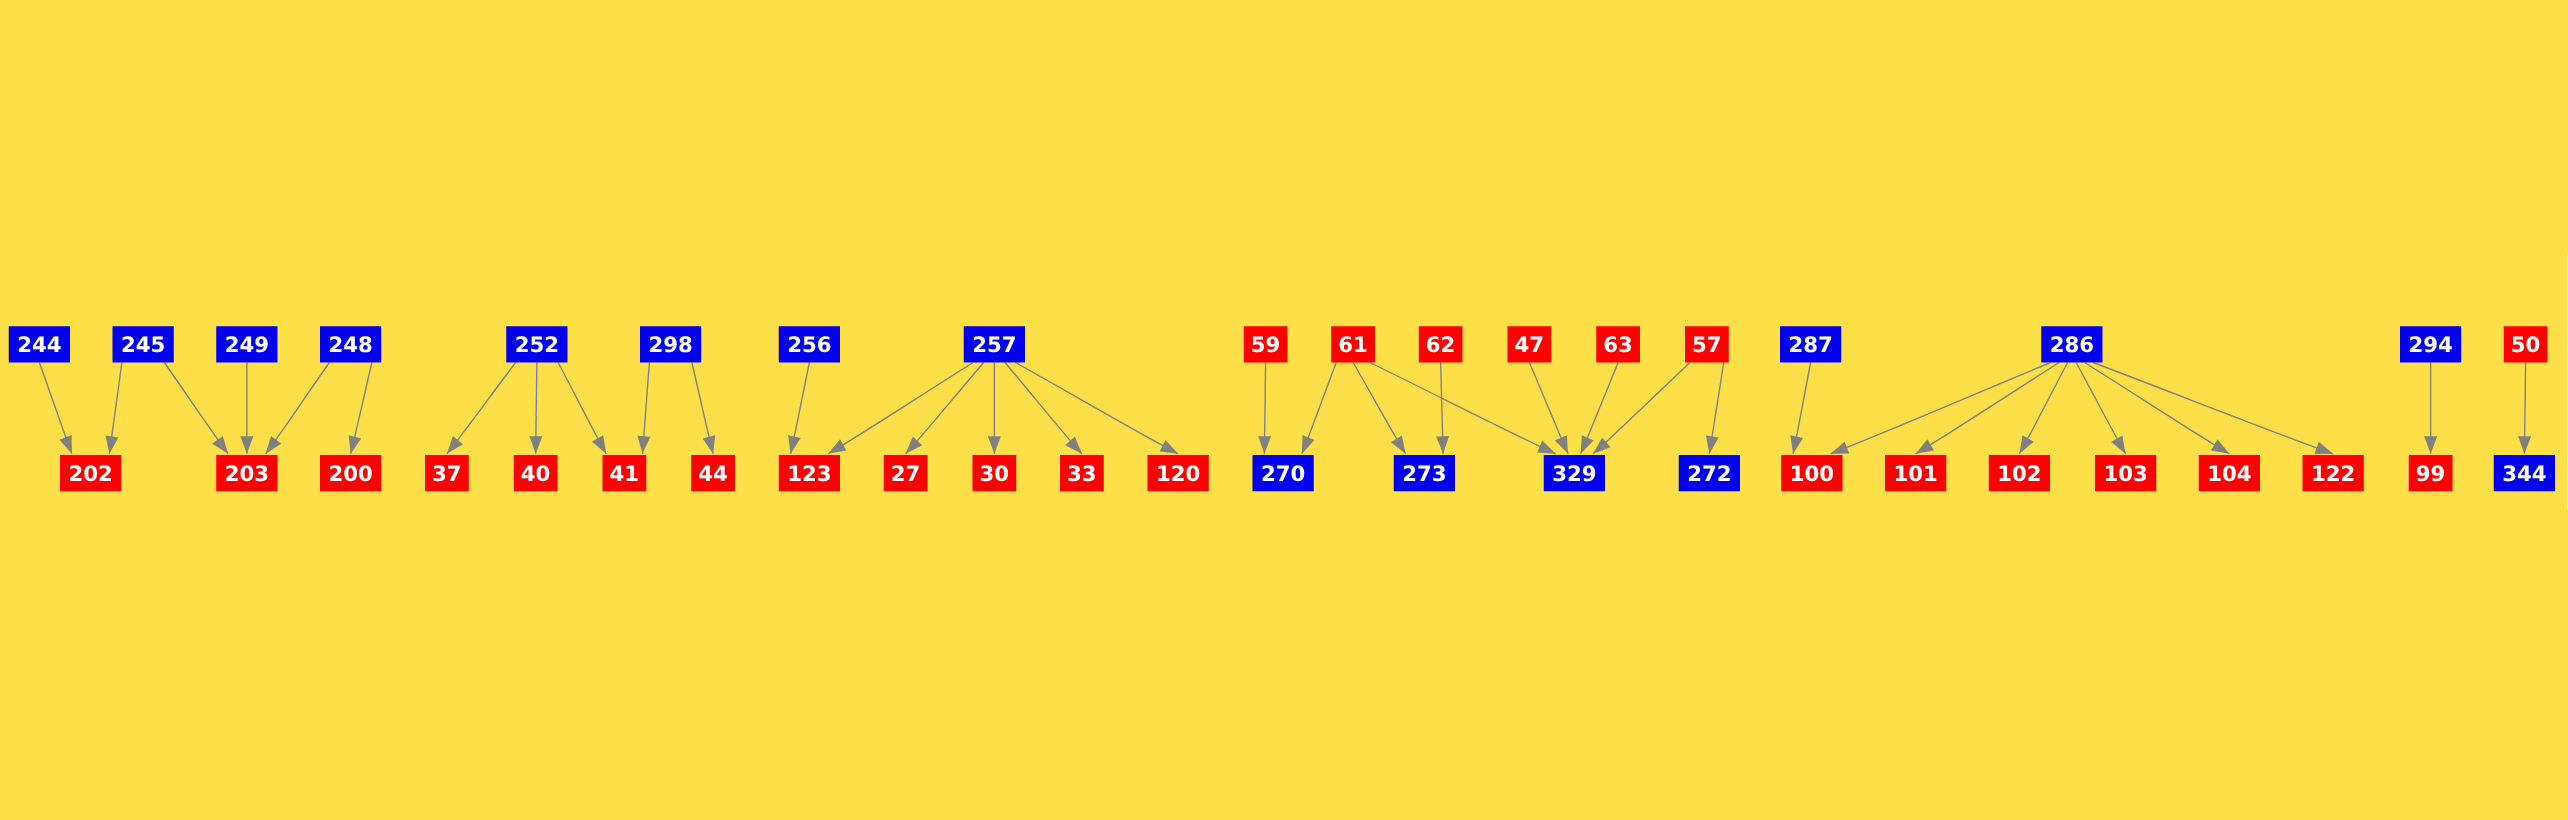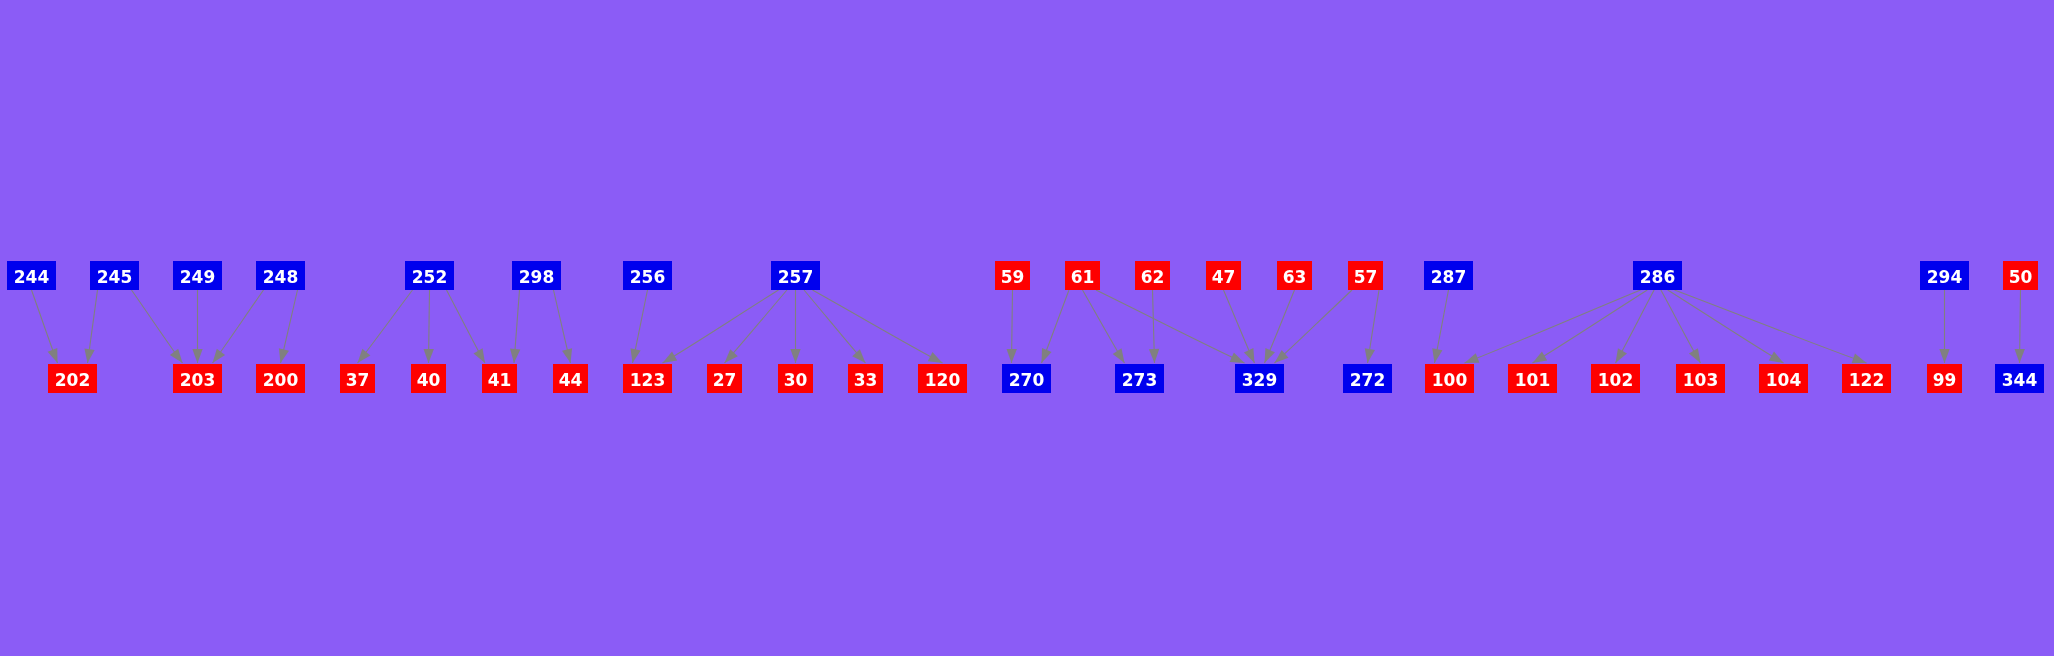--- a/index.html
+++ b/index.html
@@ -7,21 +7,21 @@
   #stage{position:relative;width:2054px;height:656px;background:#ffffff;overflow:hidden;}
   #graph{position:absolute;left:0;top:0;width:2054px;height:656px;}
   .node-rect{stroke:none;}
   .node-label{font-family:"DejaVu Sans","Liberation Sans",sans-serif;font-size:17px;font-weight:bold;fill:#ffffff;text-anchor:middle;dominant-baseline:central;}
   .edge-line{stroke:#808080;stroke-width:1.1;fill:none;}
   .edge-head{fill:#808080;stroke:none;}
 </style>
 </head>
 <body>
 
-<div id="stage" style="width: 2054px; height: 656px; background: #8b5cf6;">
+<div id="stage" style="width: 2054px; height: 656px; background: #fde047;">
   <svg id="graph" viewBox="0 0 2054 656" xmlns="http://www.w3.org/2000/svg">
     <g id="edges-layer">
         <path class="edge-line" d="M 31.50 290.00 C 42.42 320.66, 51.78 348.22, 57.50 363.00" stroke="#808080" fill="none"></path>
         <path class="edge-head" d="M 57.50 363.00 L 47.60 351.82 L 57.30 348.07 Z" fill="#808080"></path>
         <path class="edge-line" d="M 97.50 290.00 C 93.30 320.66, 89.70 348.22, 87.50 363.00" stroke="#808080" fill="none"></path>
         <path class="edge-head" d="M 87.50 363.00 L 84.42 348.39 L 94.70 349.92 Z" fill="#808080"></path>
         <path class="edge-line" d="M 131.50 290.00 C 152.92 320.66, 171.28 348.22, 182.50 363.00" stroke="#808080" fill="none"></path>
         <path class="edge-head" d="M 182.50 363.00 L 169.89 354.99 L 178.18 348.70 Z" fill="#808080"></path>
         <path class="edge-line" d="M 197.50 290.00 C 197.50 320.66, 197.50 348.22, 197.50 363.00" stroke="#808080" fill="none"></path>
         <path class="edge-head" d="M 197.50 363.00 L 192.30 349.00 L 202.70 349.00 Z" fill="#808080"></path>

